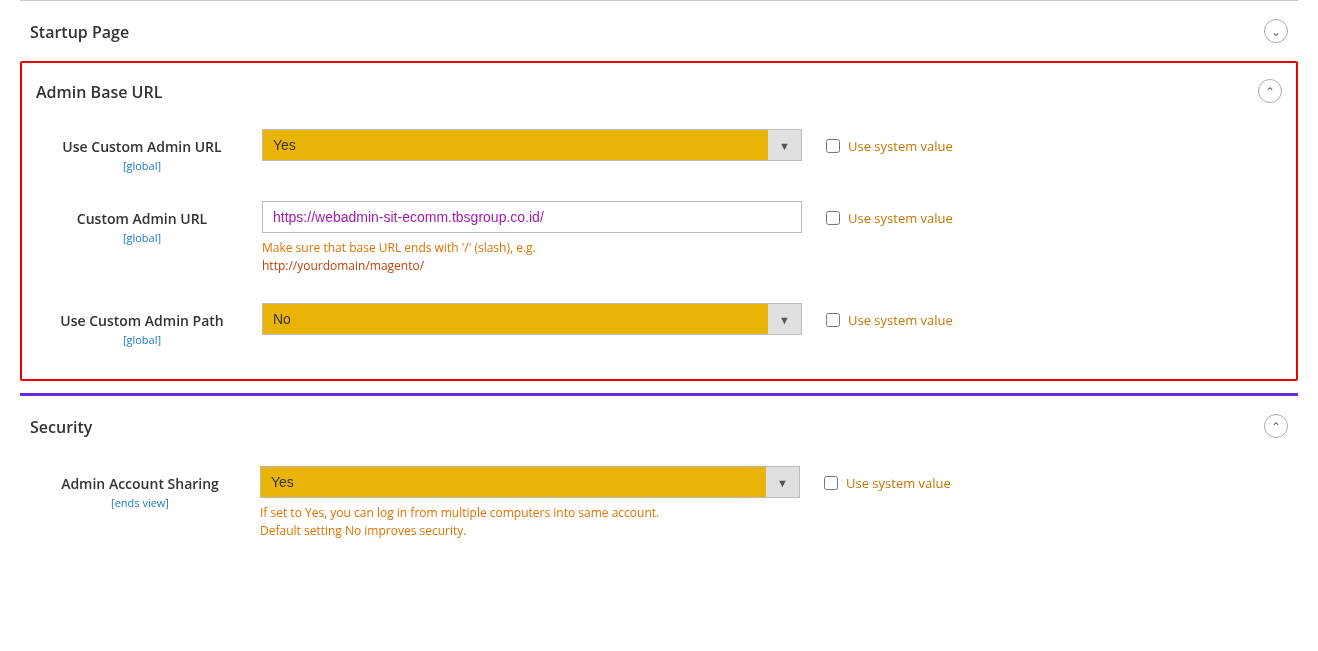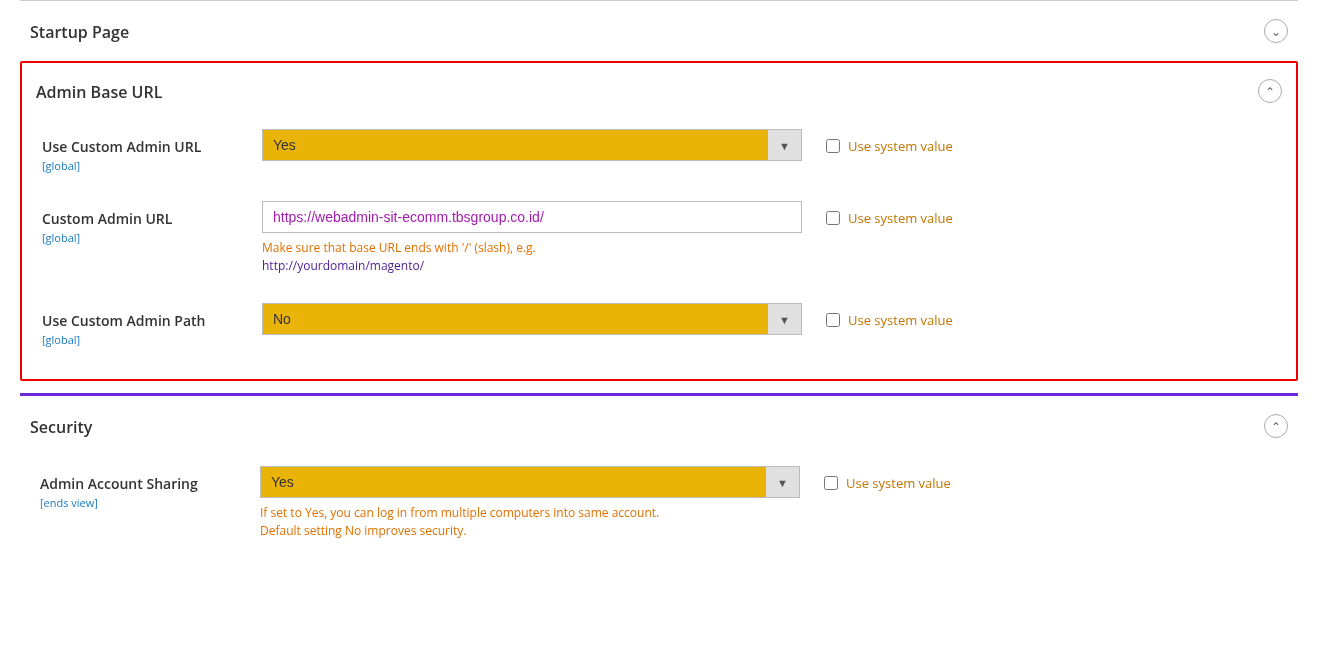--- a/index.html
+++ b/index.html
@@ -70,21 +70,21 @@
       align-items: flex-start;
       margin-bottom: 28px;
     }
 
     .form-row:last-child {
       margin-bottom: 8px;
     }
 
     .form-label-group {
       width: 220px;
-      text-align: left;
+      text-align: center;
       padding-right: 20px;
       padding-top: 8px;
       flex-shrink: 0;
     }
 
     .form-label {
       display: block;
       font-weight: 600;
       font-size: 14px;
       color: #333;
@@ -232,21 +232,21 @@
 
       <div class="form-row">
         <div class="form-label-group">
           <span class="form-label">Custom Admin URL</span>
           <span class="form-scope">[global]</span>
         </div>
         <div class="form-control-group">
           <input type="text" class="form-input" value="https://webadmin-sit-ecomm.tbsgroup.co.id/" style="">
           <div class="form-hint">
             Make sure that base URL ends with '/' (slash), e.g.<br>
-            <span style="color:#4c1d95;">http://yourdomain/magento/</span>
+            <span style="color:#c2410c;">http://yourdomain/magento/</span>
           </div>
         </div>
         <div class="system-value-group">
           <input type="checkbox" class="system-value-checkbox" style="">
           <span class="system-value-label">Use system value</span>
         </div>
       </div>
 
       <div class="form-row">
         <div class="form-label-group">

